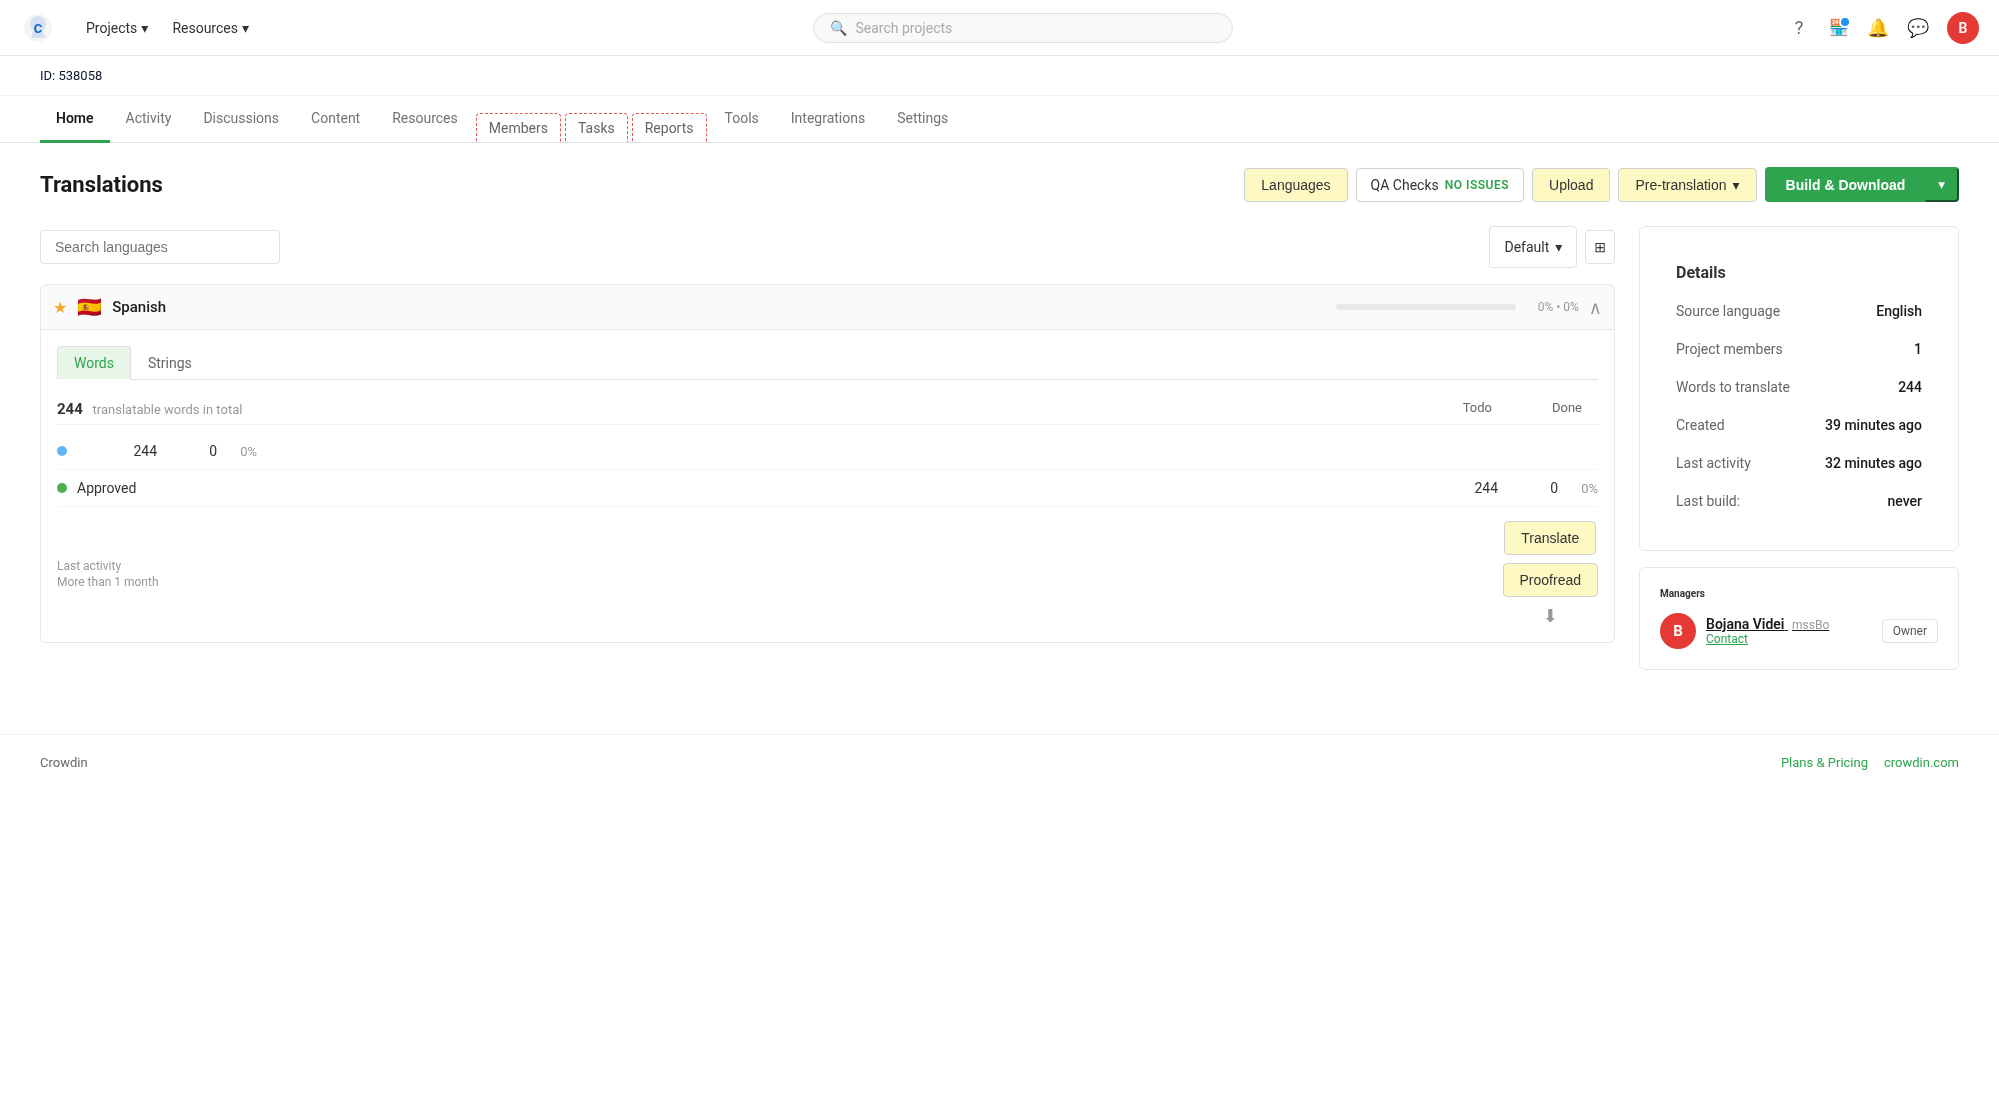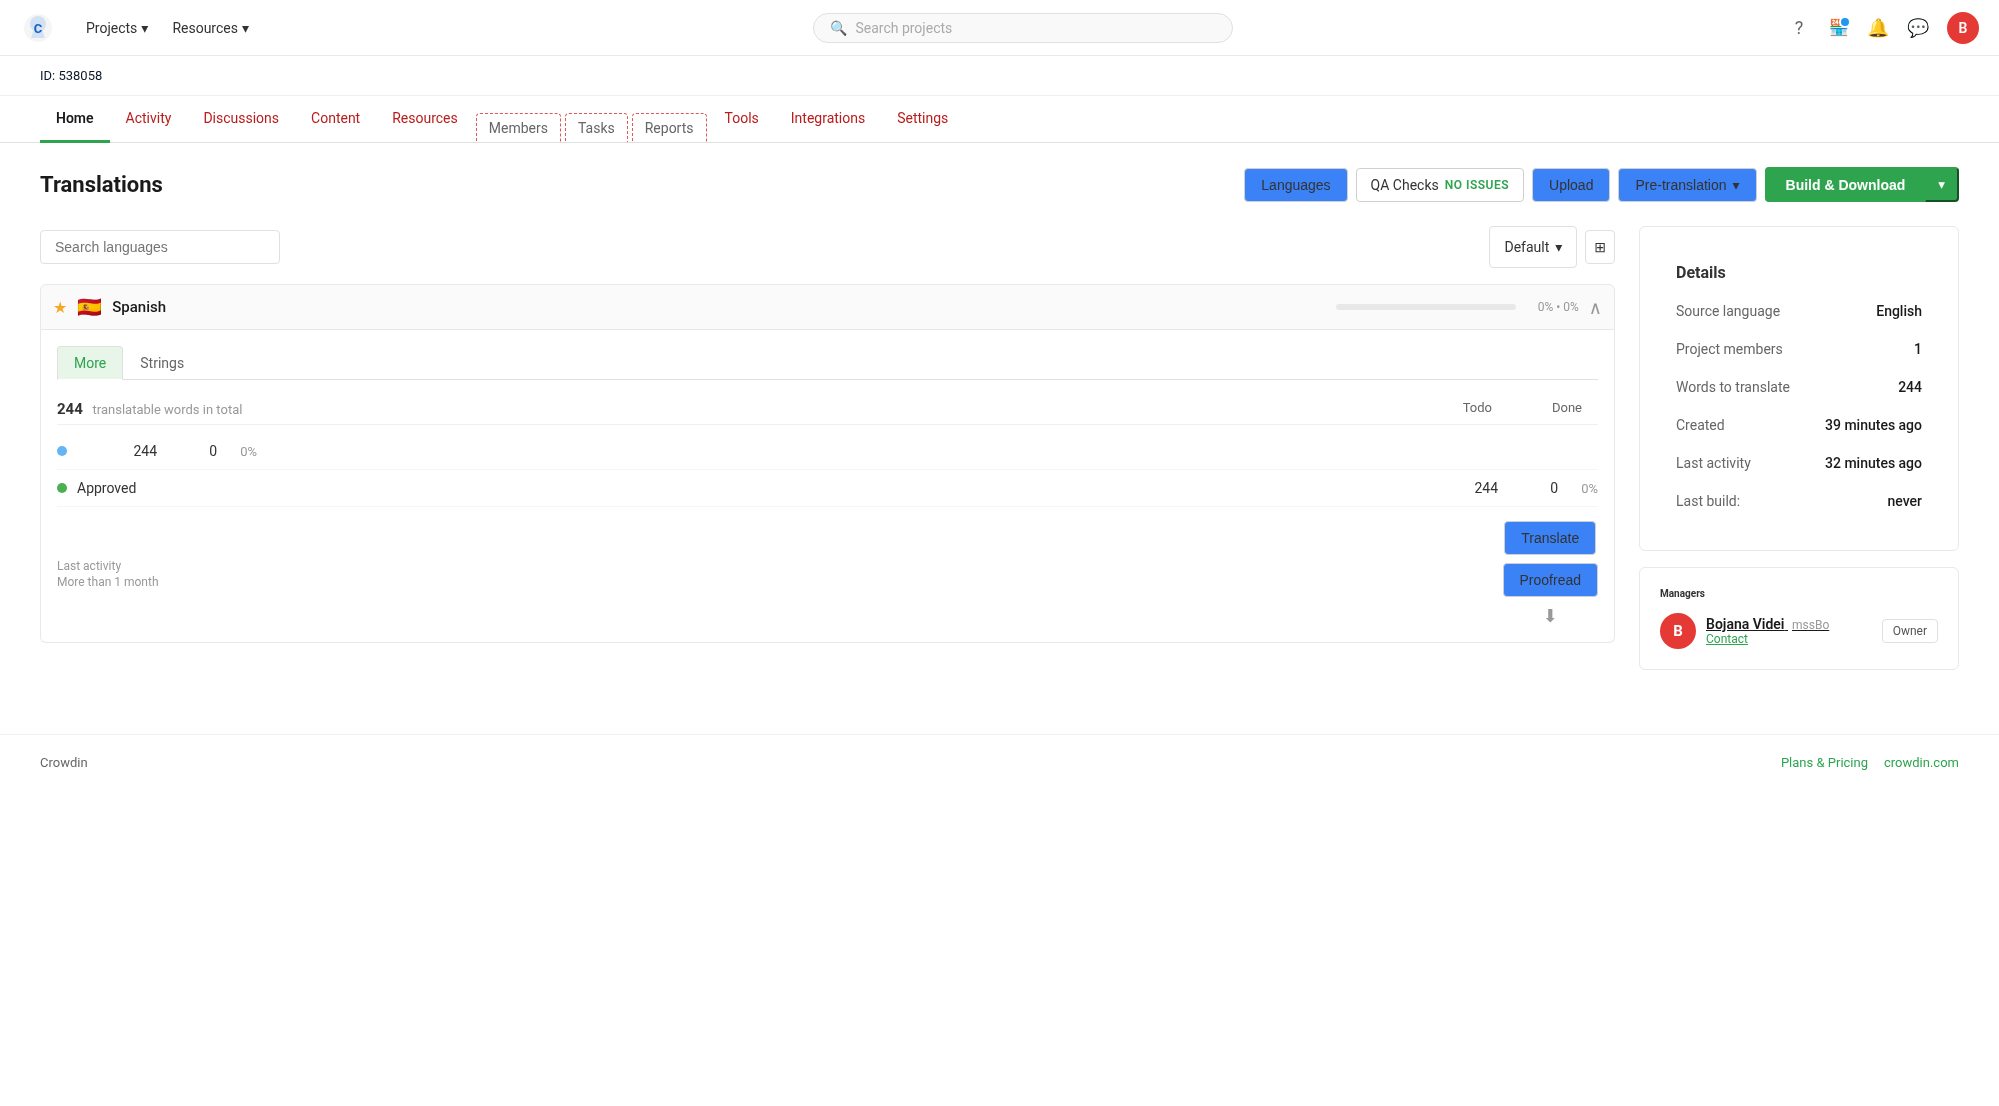--- a/index.html
+++ b/index.html
@@ -28,41 +28,41 @@
     .nav-actions { display: flex; align-items: center; gap: 16px; margin-left: auto; }
     .nav-icon { width: 24px; height: 24px; color: #666; cursor: pointer; display: flex; align-items: center; justify-content: center; font-size: 18px; }
     .avatar { width: 32px; height: 32px; border-radius: 50%; background: #e53935; color: #fff; display: flex; align-items: center; justify-content: center; font-weight: 600; font-size: 14px; cursor: pointer; }
 
     
     .project-id { padding: 12px 40px; font-size: 13px; color: #0f172a; border-bottom: 1px solid #f0f0f0; }
 
     
     .tabs { display: flex; gap: 0; padding: 0 40px; border-bottom: 1px solid #e0e0e0; }
     .tab {
-      padding: 14px 16px; font-size: 14px; color: #b91c1c; cursor: pointer;
+      padding: 14px 16px; font-size: 14px; color: #737373; cursor: pointer;
       border-bottom: 3px solid transparent; margin-bottom: -1px;
       white-space: nowrap;
     }
     .tab.active { color: #1a1a1a; font-weight: 600; border-bottom-color: #2ea44f; }
     .tab.dashed {
       border: 1.5px dashed #e05555; border-bottom: none;
       margin: 8px 2px 0 2px; padding: 6px 12px; border-radius: 4px 4px 0 0;
       color: #666; height: auto; align-self: flex-end;
     }
 
     
     .main { padding: 24px 40px; }
     .translations-header {
       display: flex; align-items: center; justify-content: space-between; margin-bottom: 24px;
     }
     .translations-title { font-size: 22px; font-weight: 700; color: #1a1a1a; }
     .toolbar { display: flex; align-items: center; gap: 8px; }
     .btn {
       padding: 8px 16px; border: 1px solid #d0d0d0; border-radius: 4px;
-      background: #3b82f6; color: #333; cursor: pointer; font-size: 14px;
+      background: #fef9c3; color: #333; cursor: pointer; font-size: 14px;
       display: flex; align-items: center; gap: 6px;
     }
     .btn-primary {
       background: #2ea44f; color: #fff; border-color: #2ea44f;
       font-weight: 600; padding: 8px 20px;
     }
     .qa-badge {
       display: inline-flex; align-items: center; gap: 6px;
       padding: 8px 14px; border: 1px solid #d0d0d0; border-radius: 4px;
       font-size: 14px; background: #fff; cursor: pointer;
@@ -261,21 +261,21 @@
           <div class="progress-bar">
             <div class="progress-fill" style="width:0%"></div>
           </div>
           <span class="progress-pct">0% • 0%</span>
           <span class="lang-toggle">∧</span>
         </div>
 
         <div class="lang-body">
 
           <div class="inner-tabs">
-            <div class="inner-tab active">More</div>
+            <div class="inner-tab active">Words</div>
             <div class="inner-tab">Strings</div>
           </div>
 
           <div class="stats-header">
             <div class="stats-total">
               <strong>244</strong>
               <span class="sub">translatable words in total</span>
             </div>
             <div class="stats-cols">
               <span>Todo</span>

